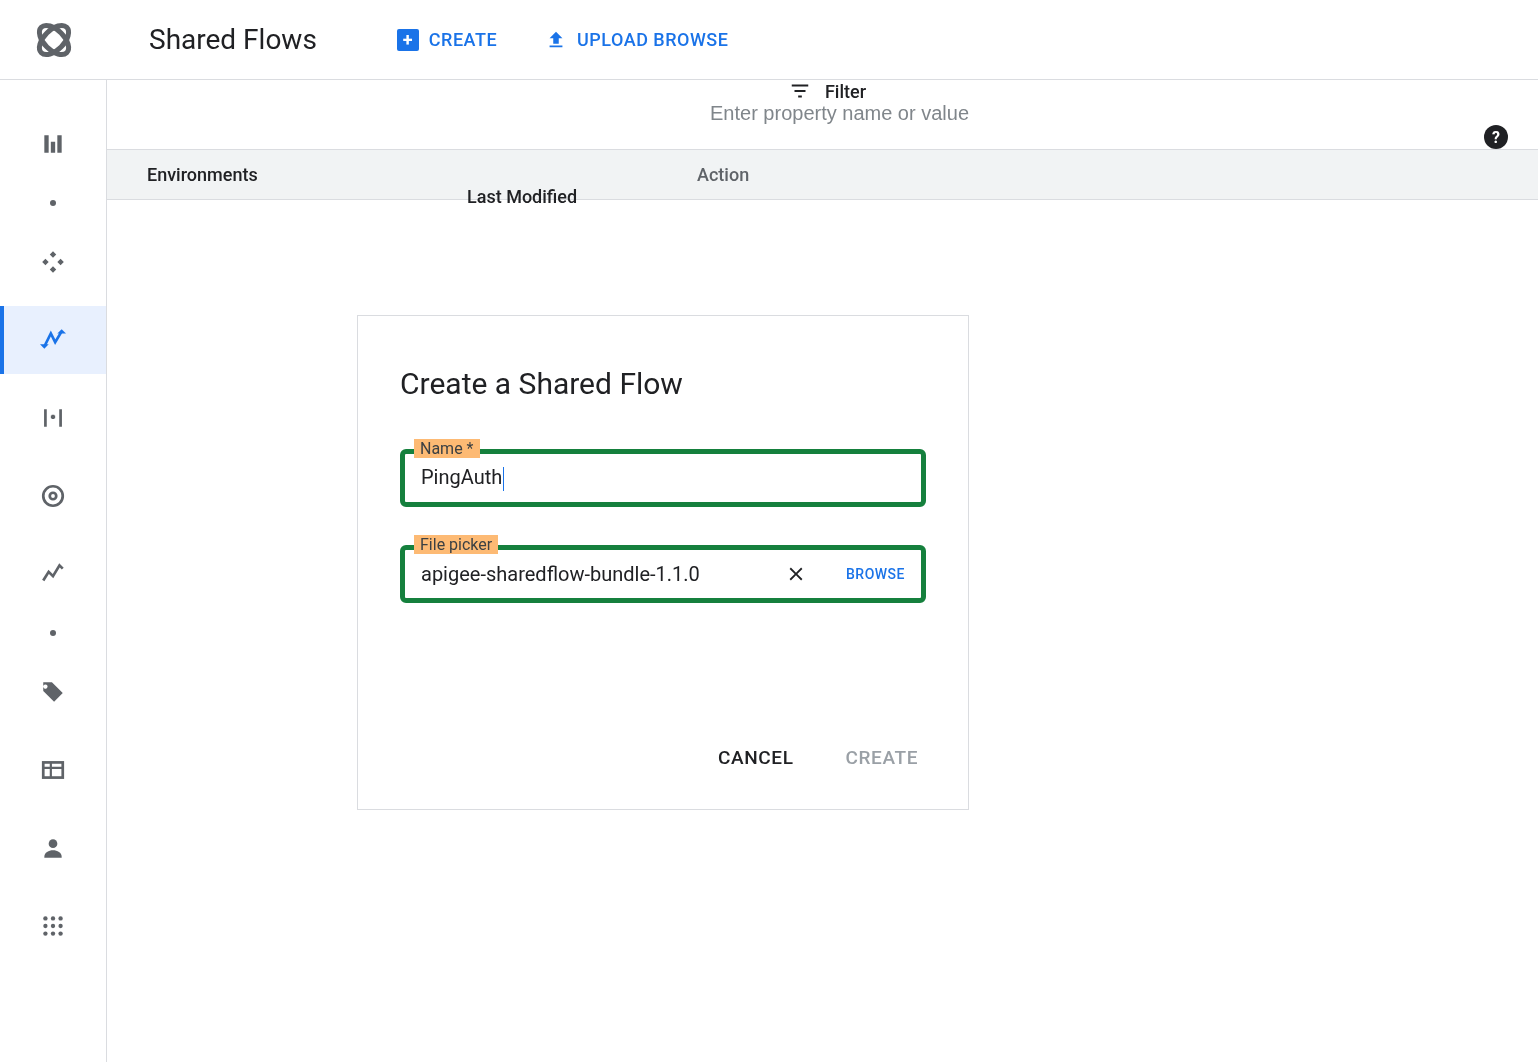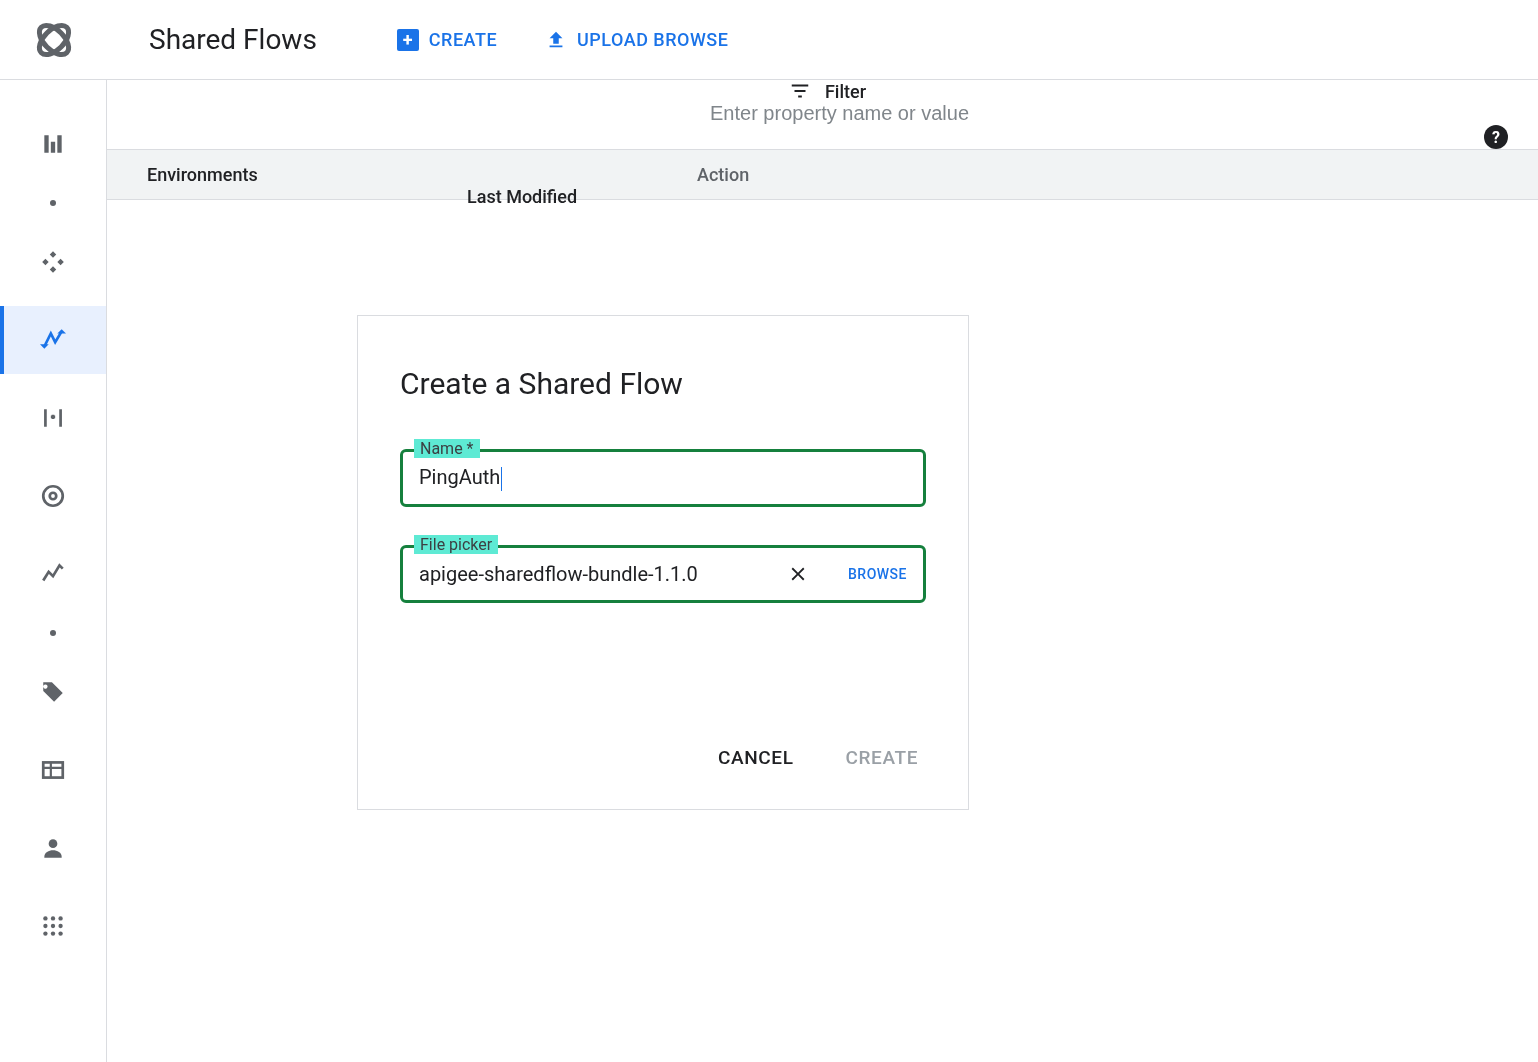--- a/index.html
+++ b/index.html
@@ -37,22 +37,22 @@
 .th { font-weight:500; font-size:18px; color:#202124; }
 .th-name { display:flex; align-items:center; gap:14px; width:380px; }
 .th-env { width:320px; }
 .th-mod { width:230px;margin-top:43px; }
 .th-action { color:#5f6368; }
 
 
 .modal { position:absolute; top:315px; left:357px; width:612px; height:495px; background:#fff; border:1px solid #dadce0; padding:50px 42px 30px 42px; display:flex; flex-direction:column; }
 .modal-title { font-size:30px; font-weight:400; margin-bottom:48px; }
 .field-wrap { position:relative; margin-bottom:38px; }
-.field-label { position:absolute; top:-10px; left:14px; background:#5eead4; padding:0 6px; font-size:16px; color:#3c4043; }
-.field-box { border:3px solid #15803d; border-radius:6px; height:58px; display:flex; align-items:center; padding:0 16px; font-size:20px; }
+.field-label { position:absolute; top:-10px; left:14px; background:#fdba74; padding:0 6px; font-size:16px; color:#3c4043; }
+.field-box { border:5px solid #15803d; border-radius:6px; height:58px; display:flex; align-items:center; padding:0 16px; font-size:20px; }
 .field-box .text-value { flex:1; white-space:nowrap; overflow:hidden; }
 .cursor-bar { display:inline-block; width:1px; height:24px; background:#1a73e8; vertical-align:middle; margin-left:1px; }
 .clear-x { width:24px; height:24px; display:flex; align-items:center; justify-content:center; cursor:pointer; margin-left:10px; }
 .browse-link { color:#1a73e8; font-weight:500; font-size:14px; letter-spacing:0.5px; margin-left:38px; cursor:pointer; }
 .modal-actions { margin-top:auto; display:flex; justify-content:flex-end; gap:52px; padding-right:8px; padding-bottom:10px; }
 .modal-btn { font-size:19px; font-weight:500; letter-spacing:0.6px; cursor:pointer; }
 .modal-btn.cancel { color:#202124; }
 .modal-btn.create { color:#9aa0a6; }
 </style>
 </head>

